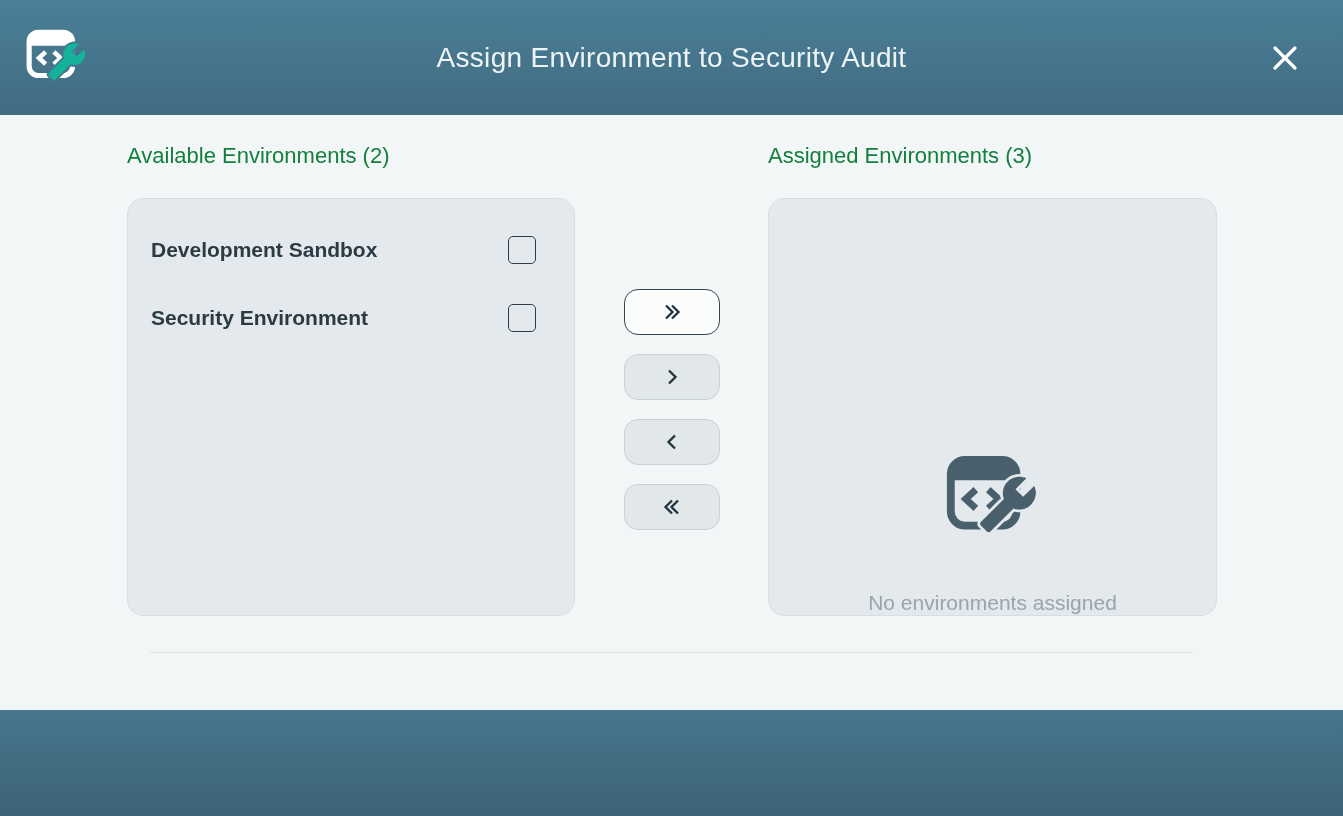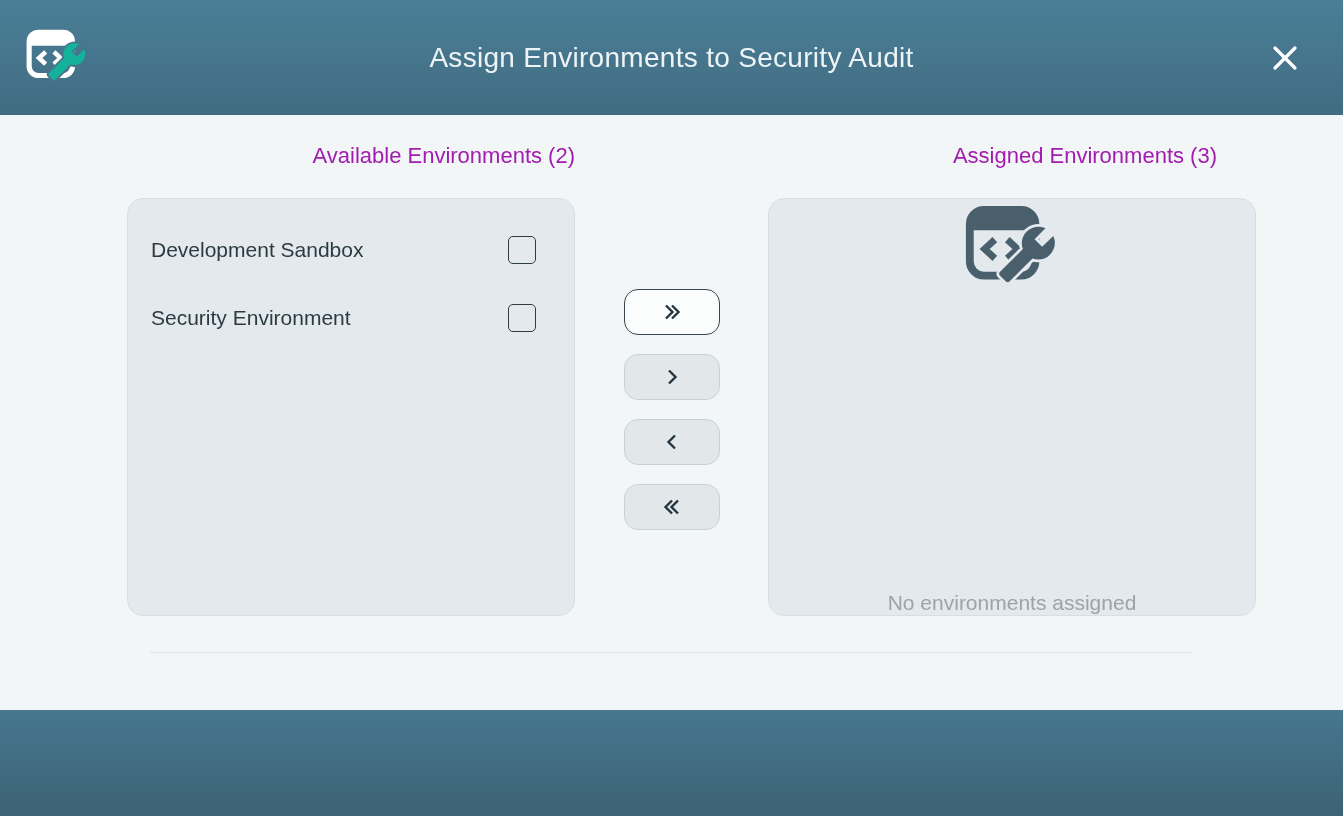--- a/index.html
+++ b/index.html
@@ -9,33 +9,33 @@
 
   
   .hdr { position:absolute; left:0; top:0; width:1343px; height:115px;
          background:linear-gradient(#4a7f97,#416c82); display:flex; align-items:center; }
   .logo { position:absolute; left:24px; top:25px; width:66px; height:66px; }
   .hdr-title { width:100%; text-align:center; color:#eef4f6; font-size:28px; font-weight:400; letter-spacing:.3px; }
   .close-btn { position:absolute; right:38px; top:38px; width:40px; height:40px; border:none;
                background:transparent; cursor:pointer; display:flex; align-items:center; justify-content:center; }
 
   
-  .col-heading { position:absolute; top:143px; text-align:right; color:#a21caf; font-size:22px; font-weight:400; }
+  .col-heading { position:absolute; top:143px; text-align:left; color:#15803d; font-size:22px; font-weight:400; }
   .col-heading.left  { left:127px; width:448px; }
   .col-heading.right { left:768px; width:449px; }
 
   
   .panel { position:absolute; top:198px; height:418px; background:#e3e9ed;
            border:1px solid #d8dfe4; border-radius:16px; }
   .panel.available { left:127px; width:448px; padding:28px 38px 0 23px; }
-  .panel.assigned  { left:768px; width:488px; display:flex; flex-direction:column;
-                     align-items:center; justify-content:space-between; gap:42px; }
+  .panel.assigned  { left:768px; width:449px; display:flex; flex-direction:column;
+                     align-items:center; justify-content:flex-end; gap:42px; }
 
   .env-row { display:flex; align-items:center; justify-content:space-between;
-             height:46px; margin-bottom:22px; }
+             height:46px; margin-bottom:22px;font-weight:bold; }
   .env-label { color:#2c3b43; font-size:21px; }
   .checkbox { width:28px; height:28px; border:1.5px solid #2e3d45; border-radius:5px;
               background:transparent; cursor:pointer; flex:0 0 auto; }
 
   .empty-icon { width:104px; height:100px; color:#49606c; }
   .empty-text { color:#9aa4a9; font-size:21px; }
 
   
   .transfer { position:absolute; left:624px; top:289px; width:96px;
               display:flex; flex-direction:column; gap:19px; }
@@ -60,21 +60,21 @@
   <div class="hdr">
     <svg class="logo" viewBox="0 0 64 64" aria-hidden="true">
       <g fill="none" stroke="#ffffff">
         <rect x="5" y="7" width="42" height="42" rx="9" stroke-width="5"></rect>
         <path d="M14 7 h24 a9 9 0 0 1 9 9 v4 h-42 v-4 a9 9 0 0 1 9 -9 z" fill="#ffffff" stroke="none"></path>
         <polyline points="21,26 14.5,32 21,38" stroke-width="4.4"></polyline>
         <polyline points="29,26 35.5,32 29,38" stroke-width="4.4"></polyline>
       </g>
       <path transform="translate(61,16) scale(-1.62,1.62)" fill="#14b29a" stroke="#45768d" stroke-width="2.2" paint-order="stroke" d="M22.7 19l-9.1-9.1c.9-2.3.4-5-1.5-6.9-2-2-5-2.4-7.4-1.3L9 6 6 9 1.6 4.7C.4 7.1.9 10.1 2.9 12.1c1.9 1.9 4.6 2.4 6.9 1.5l9.1 9.1c.4.4 1 .4 1.4 0l2.3-2.3c.5-.4.5-1.1.1-1.4z"></path>
     </svg>
-    <div class="hdr-title">Assign Environments to Security Audit</div>
+    <div class="hdr-title">Assign Environment to Security Audit</div>
     <button class="close-btn" aria-label="Close">
       <svg width="32" height="32" viewBox="0 0 32 32" aria-hidden="true">
         <g stroke="#ffffff" stroke-width="3.2" stroke-linecap="round">
           <line x1="6" y1="6" x2="26" y2="26"></line>
           <line x1="26" y1="6" x2="6" y2="26"></line>
         </g>
       </svg>
     </button>
   </div>
 

